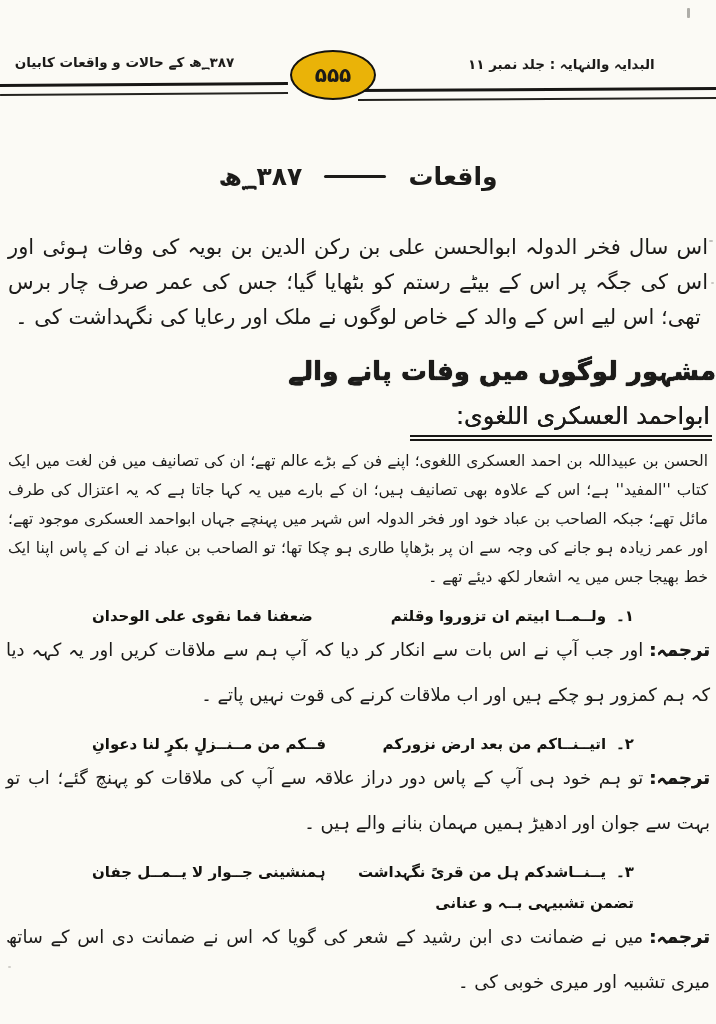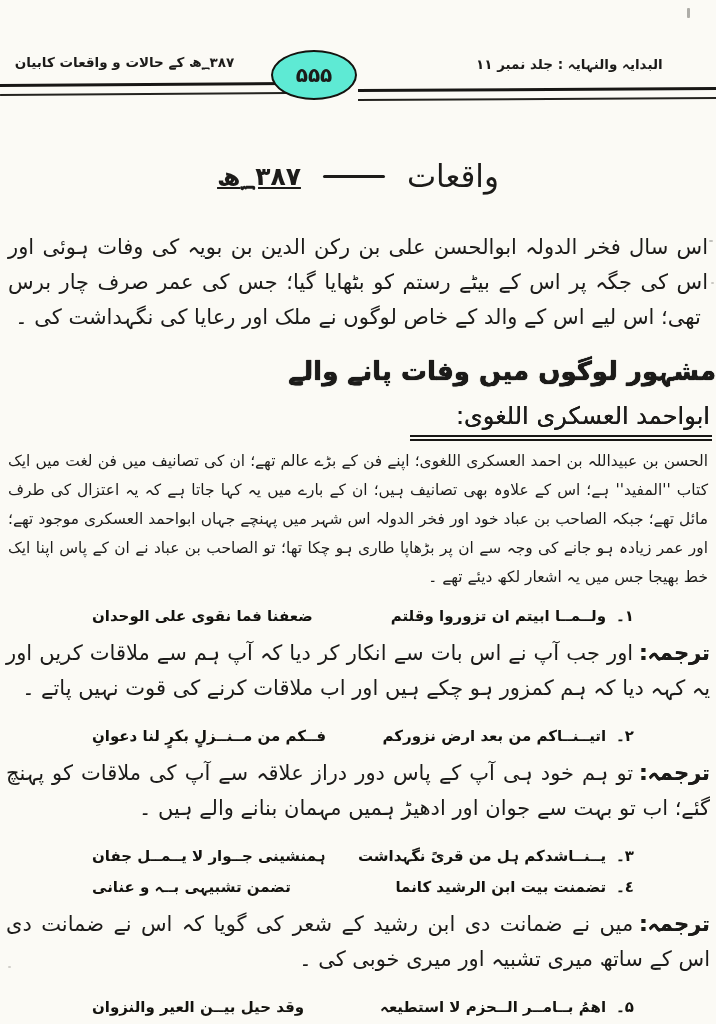--- a/index.html
+++ b/index.html
@@ -14,47 +14,47 @@
   .page{position:relative;width:716px;height:1024px;}
 
   
   .hdr{position:relative;height:104px;}
   .hdr-left{
     position:absolute;top:54px;left:12px;width:225px;
     font-size:13.5px;direction:rtl;text-align:center;font-weight:bold;
     letter-spacing:.2px;
   }
   .hdr-right{
-    position:absolute;top:56px;right:10px;width:230px;
+    position:absolute;top:56px;right:18px;width:230px;
     font-size:13.5px;direction:rtl;text-align:left;font-weight:bold;
   }
   .rule{
     position:absolute;height:7px;
     border-top:3px solid #181715;border-bottom:2px solid #24231f;
     background:transparent;
   }
   .rule-left{top:83px;left:0;width:288px;transform:rotate(-.4deg);}
   .rule-right{top:88px;left:358px;width:358px;transform:rotate(-.3deg);}
   .oval{
-    position:absolute;top:50px;left:271px;width:82px;height:46px;
+    position:absolute;top:50px;left:290px;width:82px;height:46px;
     border:2.5px solid #14130f;border-radius:50%;
-    background:#5eead4;z-index:3;
+    background:#eab308;z-index:3;
     display:flex;align-items:center;justify-content:center;
   }
   .oval span{font-size:20px;font-weight:bold;letter-spacing:2px;}
 
   
   .chapter{
     margin-top:44px;display:flex;direction:rtl;
     justify-content:center;align-items:center;gap:22px;
     height:56px;
   }
-  .chapter .word{font-size:31px;font-weight:normal;text-align:right;}
+  .chapter .word{font-size:25px;font-weight:bold;text-align:right;}
   .chapter .dash{width:62px;height:3px;background:#1c1b19;border-radius:2px;}
-  .chapter .year{font-size:25px;font-weight:bold;text-decoration:underline;}
+  .chapter .year{font-size:25px;font-weight:bold;}
 
   
   .para{
     direction:rtl;text-align:justify;
     font-size:21px;line-height:35px;
     padding:0 8px;
   }
   .intro{margin-top:26px;text-align-last:center;}
 
   .section-heading{
@@ -75,22 +75,22 @@
   
   .couplet{
     direction:rtl;display:flex;justify-content:space-between;
     padding:0 82px 0 92px;margin-top:13px;
     font-size:15px;font-weight:bold;letter-spacing:.3px;
     color:#14130f;white-space:nowrap;
   }
   .couplet .num{margin-left:10px;}
   .translation{
     direction:rtl;text-align:justify;
-    font-size:21px;line-height:35px;
-    padding:0 6px;margin-top:11px;
+    font-size:18px;line-height:45px;
+    padding:0 6px;margin-top:2px;
   }
   .translation .t-label{
     font-weight:bold;letter-spacing:.5px;
     text-shadow:0 0 .5px #000;
     margin-left:6px;
   }
 
   
   .speck{position:absolute;background:#6f6d68;border-radius:1px;}
   .speck-a{top:8px;left:687px;width:3px;height:10px;opacity:.55;}
@@ -145,21 +145,20 @@
     <p class="translation">
       <span class="t-label">ترجمہ:</span><span>تو ہم خود ہی آپ کے پاس دور دراز علاقہ سے آپ کی ملاقات کو پہنچ گئے؛ اب تو بہت سے جوان اور ادھیڑ ہمیں مہمان بنانے والے ہیں ۔</span>
     </p>
 
     <div class="couplet">
       <span><span class="num">۳۔</span><span>یــنــاشدکم ہل من قریً نگہداشت</span></span>
       <span>ہمنشینی جــوار لا یــمــل جفان</span>
     </div>
 
     <div class="couplet">
-      <span><span class="num">٤۔</span><span>تضمنت بیت ابن الرشید کانما</span></span>
       <span>تضمن تشبیہی بــہ و عنانی</span>
     </div>
     <p class="translation">
       <span class="t-label">ترجمہ:</span><span>میں نے ضمانت دی ابن رشید کے شعر کی گویا کہ اس نے ضمانت دی اس کے ساتھ میری تشبیہ اور میری خوبی کی ۔</span>
     </p>
 
     <div class="couplet">
       <span><span class="num">۵۔</span><span>اھمُ بــامــر الــحزم لا استطیعہ</span></span>
       <span>وقد حیل بیــن العیر والنزوان</span>
     </div>

